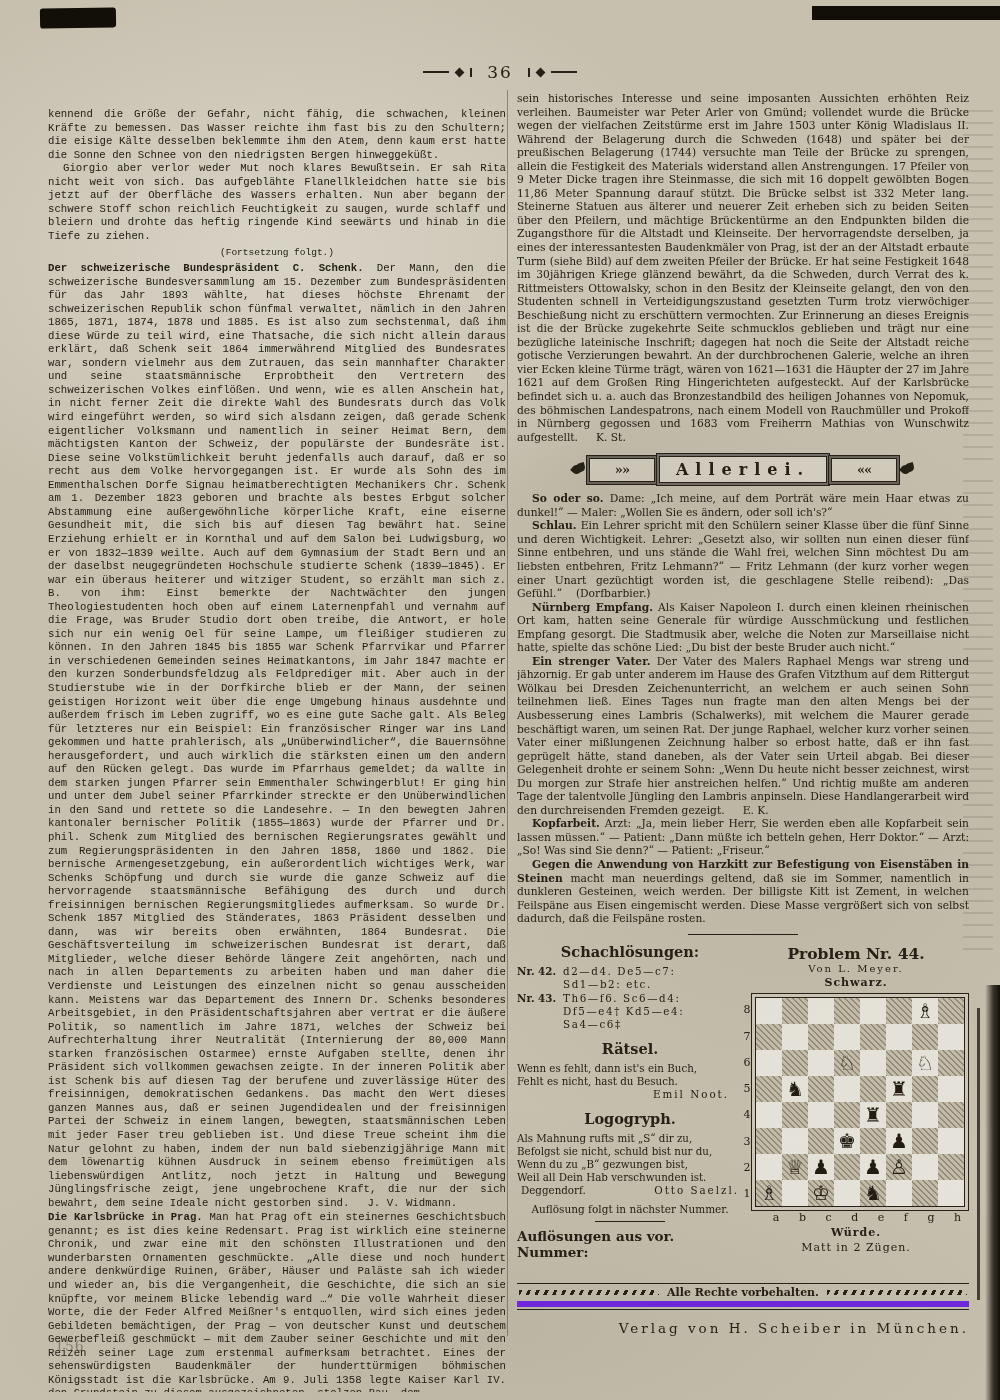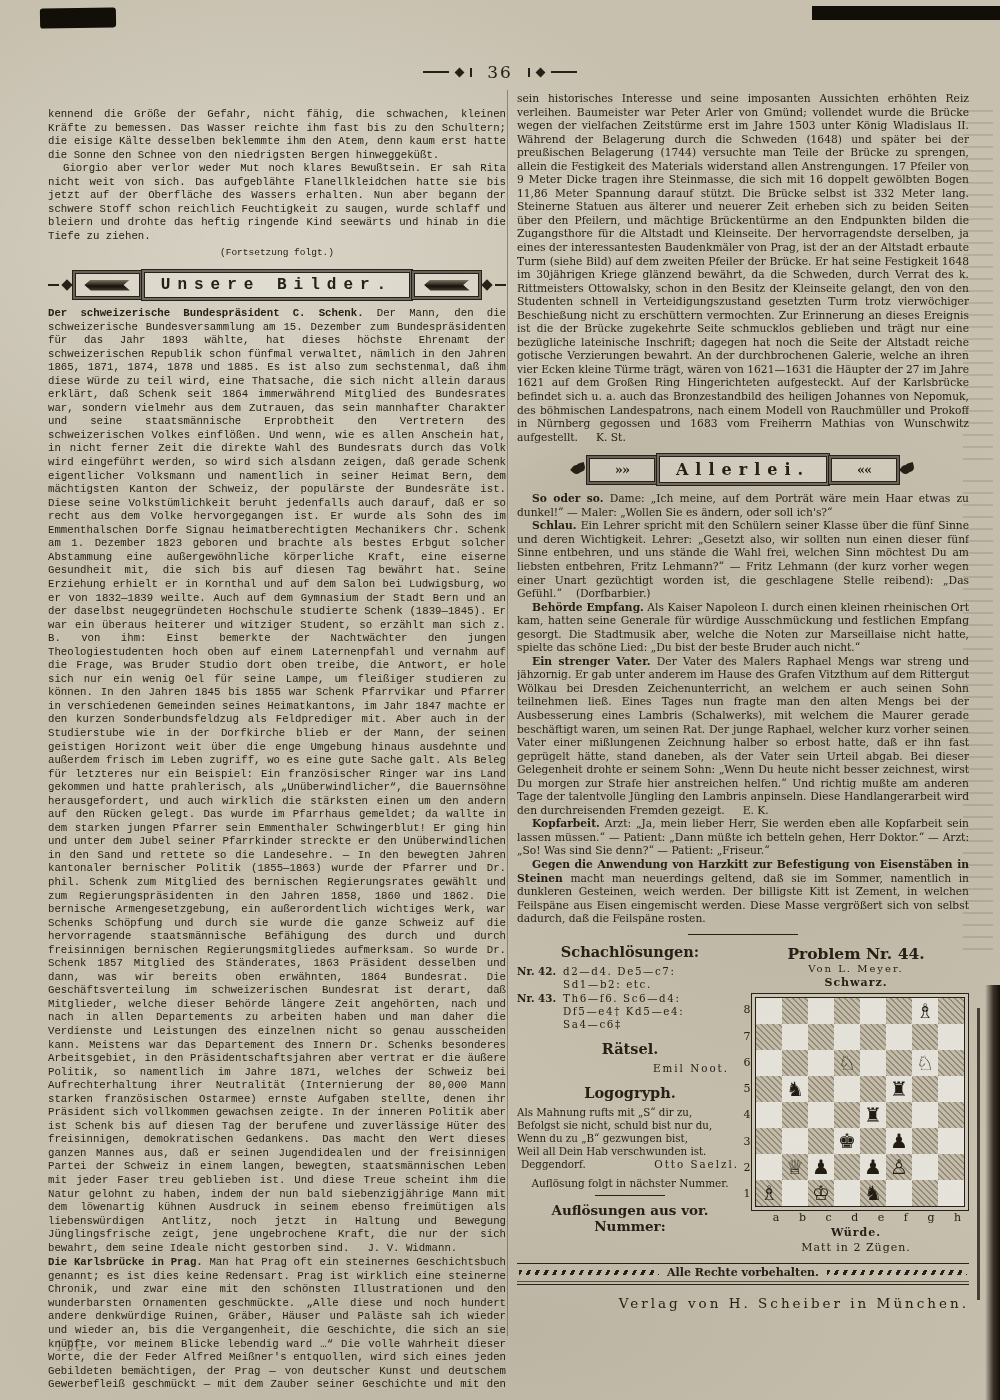--- a/index.html
+++ b/index.html
@@ -50,41 +50,41 @@
   .sub-head{text-align:center;font-weight:bold;font-size:14.5px;margin:9px 0 5px;}
   .sub-head.first{margin-top:0;}
   .sol-row{display:flex;font-size:10.3px;margin:1px 0;}
   .sol-num{width:46px;font-weight:bold;flex:none;}
   .sol-moves div{letter-spacing:1.6px;line-height:13px;}
   .poem{font-size:10.3px;line-height:13px;text-align:left;}
   .poem-author{text-align:right;font-size:10.3px;letter-spacing:2px;padding-right:14px;line-height:13px;}
   .poem-foot{display:flex;justify-content:space-between;font-size:10.3px;line-height:13px;padding:0 4px;}
   .note-line{font-size:10.5px;text-align:center;margin-top:6px;}
   .hr-short{width:110px;height:1px;background:#262016;margin:8px auto;}
-  .prev-head{font-weight:bold;font-size:13.5px;margin:4px 0 3px;text-align:center;}
+  .prev-head{font-weight:bold;font-size:13.5px;margin:4px 0 15px;text-align:left;}
   .prev-text{font-size:10.2px;line-height:12.8px;}
   
   .prob-title{text-align:center;font-weight:bold;font-size:15.5px;line-height:17px;}
   .prob-author{text-align:center;font-size:10px;letter-spacing:2px;line-height:13px;}
   .prob-label{text-align:center;font-size:11px;letter-spacing:1px;line-height:15px;font-weight:bold;}
   .board-zone{display:flex;justify-content:flex-start;margin-top:3px;}
   .rank-labels{width:13px;display:flex;flex-direction:column;justify-content:space-around;
     font-size:11px;text-align:center;padding:4px 0;}
   .board-frame{border:1px solid #262016;padding:3px;background:rgba(255,255,252,0.15);}
   .board{width:208px;height:208px;display:grid;grid-template-columns:repeat(8,26px);grid-template-rows:repeat(8,26px);
     border:1px solid #262016;}
   .sq{display:flex;align-items:center;justify-content:center;font-size:20px;line-height:1;
     font-family:"DejaVu Sans", sans-serif;color:#221c12;}
   .sq.light{background:rgba(255,255,252,0.48);}
   .sq.dark{background:repeating-linear-gradient(45deg,#938b78 0 1.4px,#c2bba9 1.4px 4.2px);}
   .file-labels{display:flex;margin-left:20px;width:208px;justify-content:space-around;
     font-size:11px;line-height:14px;}
   
   .footer-zone{margin-top:8px;}
-  .rights-row{border-top:1px solid #262016;border-bottom:1px solid #6d28d9;display:flex;align-items:center;
+  .rights-row{border-top:1px solid #262016;border-bottom:6px solid #6d28d9;display:flex;align-items:center;
     gap:8px;padding:2px 2px;}
   .rights-chain{flex:1;height:5px;background:repeating-linear-gradient(115deg,#262016 0 3px,transparent 3px 8px);}
   .rights-text{font-weight:bold;font-size:11px;white-space:nowrap;}
   .thinline{height:1px;background:#262016;margin-top:2px;}
   .publisher-line{text-align:right;font-size:13.5px;letter-spacing:3px;margin-top:10px;}
   
   .artifact{position:absolute;}
   .art-top-left{left:40px;top:8px;width:76px;height:20px;background:#120e08;border-radius:3px;transform:rotate(-1deg);}
   .art-top-right{left:812px;top:6px;width:188px;height:14px;background:#120e08;}
   .art-right-edge{right:0;top:985px;width:15px;height:415px;background:linear-gradient(90deg,transparent,#39332a 55%,#140f09);}
@@ -117,33 +117,20 @@
     <span class="pn-dash"></span>
 </div>
 
 <div class="col-divider"></div>
 
 <div class="col col-left">
   <p><span>kennend die Größe der Gefahr, nicht fähig, die schwachen, kleinen Kräfte zu bemessen. Das Wasser reichte ihm fast bis zu den Schultern; die eisige Kälte desselben beklemmte ihm den Atem, denn kaum erst hatte die Sonne den Schnee von den niedrigsten Bergen hinweggeküßt.</span></p>
   <p class="indent"><span>Giorgio aber verlor weder Mut noch klares Bewußtsein. Er sah Rita nicht weit von sich. Das aufgeblähte Flanellkleidchen hatte sie bis jetzt auf der Oberfläche des Wassers erhalten. Nun aber begann der schwere Stoff schon reichlich Feuchtigkeit zu saugen, wurde schlaff und bleiern und drohte das heftig ringende Kind seewärts und hinab in die Tiefe zu ziehen.</span></p>
   <p class="continuation">(Fortsetzung folgt.)</p>
 
-  <div class="fancy-header">
-    <span class="pn-dash" style="width:14px;"></span>
-    <span class="fh-dia"></span>
-    <span class="fh-bar">
-        <span class="fh-gem"></span>
-      </span>
-    <span class="fh-title-box"><span class="fh-title">Unsere Bilder.</span></span>
-    <span class="fh-bar">
-        <span class="fh-gem"></span>
-      </span>
-    <span class="fh-dia"></span>
-    <span class="pn-dash" style="width:14px;"></span>
-  </div>
 
   <p><b class="runin">Der schweizerische Bundespräsident C. Schenk.</b> <span>Der Mann, den die schweizerische Bundesversammlung am 15. Dezember zum Bundespräsidenten für das Jahr 1893 wählte, hat dieses höchste Ehrenamt der schweizerischen Republik schon fünfmal verwaltet, nämlich in den Jahren 1865, 1871, 1874, 1878 und 1885. Es ist also zum sechstenmal, daß ihm diese Würde zu teil wird, eine Thatsache, die sich nicht allein daraus erklärt, daß Schenk seit 1864 immerwährend Mitglied des Bundesrates war, sondern vielmehr aus dem Zutrauen, das sein mannhafter Charakter und seine staatsmännische Erprobtheit den Vertretern des schweizerischen Volkes einflößen. Und wenn, wie es allen Anschein hat, in nicht ferner Zeit die direkte Wahl des Bundesrats durch das Volk wird eingeführt werden, so wird sich alsdann zeigen, daß gerade Schenk eigentlicher Volksmann und namentlich in seiner Heimat Bern, dem mächtigsten Kanton der Schweiz, der populärste der Bundesräte ist. Diese seine Volkstümlichkeit beruht jedenfalls auch darauf, daß er so recht aus dem Volke hervorgegangen ist. Er wurde als Sohn des im Emmenthalschen Dorfe Signau heimatberechtigten Mechanikers Chr. Schenk am 1. Dezember 1823 geboren und brachte als bestes Erbgut solcher Abstammung eine außergewöhnliche körperliche Kraft, eine eiserne Gesundheit mit, die sich bis auf diesen Tag bewährt hat. Seine Erziehung erhielt er in Kornthal und auf dem Salon bei Ludwigsburg, wo er von 1832—1839 weilte. Auch auf dem Gymnasium der Stadt Bern und an der daselbst neugegründeten Hochschule studierte Schenk (1839—1845). Er war ein überaus heiterer und witziger Student, so erzählt man sich z. B. von ihm: Einst bemerkte der Nachtwächter den jungen Theologiestudenten hoch oben auf einem Laternenpfahl und vernahm auf die Frage, was Bruder Studio dort oben treibe, die Antwort, er hole sich nur ein wenig Oel für seine Lampe, um fleißiger studieren zu können. In den Jahren 1845 bis 1855 war Schenk Pfarrvikar und Pfarrer in verschiedenen Gemeinden seines Heimatkantons, im Jahr 1847 machte er den kurzen Sonderbundsfeldzug als Feldprediger mit. Aber auch in der Studierstube wie in der Dorfkirche blieb er der Mann, der seinen geistigen Horizont weit über die enge Umgebung hinaus ausdehnte und außerdem frisch im Leben zugriff, wo es eine gute Sache galt. Als Beleg für letzteres nur ein Beispiel: Ein französischer Ringer war ins Land gekommen und hatte prahlerisch, als „Unüberwindlicher“, die Bauernsöhne herausgefordert, und auch wirklich die stärksten einen um den andern auf den Rücken gelegt. Das wurde im Pfarrhaus gemeldet; da wallte in dem starken jungen Pfarrer sein Emmenthaler Schwingerblut! Er ging hin und unter dem Jubel seiner Pfarrkinder streckte er den Unüberwindlichen in den Sand und rettete so die Landesehre. — In den bewegten Jahren kantonaler bernischer Politik (1855—1863) wurde der Pfarrer und Dr. phil. Schenk zum Mitglied des bernischen Regierungsrates gewählt und zum Regierungspräsidenten in den Jahren 1858, 1860 und 1862. Die bernische Armengesetzgebung, ein außerordentlich wichtiges Werk, war Schenks Schöpfung und durch sie wurde die ganze Schweiz auf die hervorragende staatsmännische Befähigung des durch und durch freisinnigen bernischen Regierungsmitgliedes aufmerksam. So wurde Dr. Schenk 1857 Mitglied des Ständerates, 1863 Präsident desselben und dann, was wir bereits oben erwähnten, 1864 Bundesrat. Die Geschäftsverteilung im schweizerischen Bundesrat ist derart, daß Mitglieder, welche dieser Behörde längere Zeit angehörten, nach und nach in allen Departements zu arbeiten haben und man daher die Verdienste und Leistungen des einzelnen nicht so genau ausscheiden kann. Meistens war das Departement des Innern Dr. Schenks besonderes Arbeitsgebiet, in den Präsidentschaftsjahren aber vertrat er die äußere Politik, so namentlich im Jahre 1871, welches der Schweiz bei Aufrechterhaltung ihrer Neutralität (Internierung der 80,000 Mann starken französischen Ostarmee) ernste Aufgaben stellte, denen ihr Präsident sich vollkommen gewachsen zeigte. In der inneren Politik aber ist Schenk bis auf diesen Tag der berufene und zuverlässige Hüter des freisinnigen, demokratischen Gedankens. Das macht den Wert dieses ganzen Mannes aus, daß er seinen Jugendidealen und der freisinnigen Partei der Schweiz in einem langen, bewegten, staatsmännischen Leben mit jeder Faser treu geblieben ist. Und diese Treue scheint ihm die Natur gelohnt zu haben, indem der nun bald siebenzigjährige Mann mit dem löwenartig kühnen Ausdruck in seinem ebenso freimütigen als liebenswürdigen Antlitz, noch jetzt in Haltung und Bewegung Jünglingsfrische zeigt, jene ungebrochene Kraft, die nur der sich bewahrt, dem seine Ideale nicht gestorben sind.</span><span class="sig-inline">J. V. Widmann.</span></p>
 
   <p style="margin-top:1px;"><b class="runin">Die Karlsbrücke in Prag.</b> <span>Man hat Prag oft ein steinernes Geschichtsbuch genannt; es ist dies keine Redensart. Prag ist wirklich eine steinerne Chronik, und zwar eine mit den schönsten Illustrationen und den wunderbarsten Ornamenten geschmückte. „Alle diese und noch hundert andere denkwürdige Ruinen, Gräber, Häuser und Paläste sah ich wieder und wieder an, bis die Vergangenheit, die Geschichte, die sich an sie knüpfte, vor meinem Blicke lebendig ward …“ Die volle Wahrheit dieser Worte, die der Feder Alfred Meißner's entquollen, wird sich eines jeden Gebildeten bemächtigen, der Prag — von deutscher Kunst und deutschem Gewerbefleiß geschmückt — mit dem Zauber seiner Geschichte und mit den Reizen seiner Lage zum erstenmal aufmerksam betrachtet. Eines der sehenswürdigsten Baudenkmäler der hunderttürmigen böhmischen Königsstadt ist die Karlsbrücke. Am 9. Juli 1358 legte Kaiser Karl IV. den Grundstein zu diesem ausgezeichneten, stolzen Bau, dem</span></p>
 </div>
 
 <div class="col col-right">
   <p><span>sein historisches Interesse und seine imposanten Aussichten erhöhten Reiz verleihen. Baumeister war Peter Arler von Gmünd; vollendet wurde die Brücke wegen der vielfachen Zeitstürme erst im Jahre 1503 unter König Wladislaus II. Während der Belagerung durch die Schweden (1648) und später bei der preußischen Belagerung (1744) versuchte man Teile der Brücke zu sprengen, allein die Festigkeit des Materials widerstand allen Anstrengungen. 17 Pfeiler von 9 Meter Dicke tragen ihre Steinmasse, die sich mit 16 doppelt gewölbten Bogen 11,86 Meter Spannung darauf stützt. Die Brücke selbst ist 332 Meter lang. Steinerne Statuen aus älterer und neuerer Zeit erheben sich zu beiden Seiten über den Pfeilern, und mächtige Brückentürme an den Endpunkten bilden die Zugangsthore für die Altstadt und Kleinseite. Der hervorragendste derselben, ja eines der interessantesten Baudenkmäler von Prag, ist der an der Altstadt erbaute Turm (siehe Bild) auf dem zweiten Pfeiler der Brücke. Er hat seine Festigkeit 1648 im 30jährigen Kriege glänzend bewährt, da die Schweden, durch Verrat des k. Rittmeisters Ottowalsky, schon in den Besitz der Kleinseite gelangt, den von den Studenten schnell in Verteidigungszustand gesetzten Turm trotz vierwöchiger Beschießung nicht zu erschüttern vermochten. Zur Erinnerung an dieses Ereignis ist die der Brücke zugekehrte Seite schmucklos geblieben und trägt nur eine bezügliche lateinische Inschrift; dagegen hat noch die Seite der Altstadt reiche gotische Verzierungen bewahrt. An der durchbrochenen Galerie, welche an ihren vier Ecken kleine Türme trägt, wären von 1621—1631 die Häupter der 27 im Jahre 1621 auf dem Großen Ring Hingerichteten aufgesteckt. Auf der Karlsbrücke befindet sich u. a. auch das Bronzestandbild des heiligen Johannes von Nepomuk, des böhmischen Landespatrons, nach einem Modell von Rauchmüller und Prokoff in Nürnberg gegossen und 1683 vom Freiherrn Mathias von Wunschwitz aufgestellt.</span><span class="sig-inline">K. St.</span></p>
 
   <div class="fancy-header">
@@ -159,21 +146,21 @@
         <span class="fh-arrows">««</span>
       </span>
     <span class="fh-leaf">
         <i></i>
         <i></i>
       </span>
   </div>
 
   <p class="indent"><b class="runin">So oder so.</b> <span>Dame: „Ich meine, auf dem Porträt wäre mein Haar etwas zu dunkel!“ — Maler: „Wollen Sie es ändern, oder soll ich's?“</span></p>
   <p class="indent"><b class="runin">Schlau.</b> <span>Ein Lehrer spricht mit den Schülern seiner Klasse über die fünf Sinne und deren Wichtigkeit. Lehrer: „Gesetzt also, wir sollten nun einen dieser fünf Sinne entbehren, und uns stände die Wahl frei, welchen Sinn möchtest Du am liebsten entbehren, Fritz Lehmann?“ — Fritz Lehmann (der kurz vorher wegen einer Unart gezüchtigt worden ist, die geschlagene Stelle reibend): „Das Gefühl.“</span><span class="attr-right">(Dorfbarbier.)</span></p>
-  <p class="indent"><b class="runin">Behörde Empfang.</b> <span>Als Kaiser Napoleon I. durch einen kleinen rheinischen Ort kam, hatten seine Generale für würdige Ausschmückung und festlichen Empfang gesorgt. Die Stadtmusik aber, welche die Noten zur Marseillaise nicht hatte, spielte das schöne Lied: „Du bist der beste Bruder auch nicht.“</span></p>
+  <p class="indent"><b class="runin">Nürnberg Empfang.</b> <span>Als Kaiser Napoleon I. durch einen kleinen rheinischen Ort kam, hatten seine Generale für würdige Ausschmückung und festlichen Empfang gesorgt. Die Stadtmusik aber, welche die Noten zur Marseillaise nicht hatte, spielte das schöne Lied: „Du bist der beste Bruder auch nicht.“</span></p>
   <p class="indent"><b class="runin">Ein strenger Vater.</b> <span>Der Vater des Malers Raphael Mengs war streng und jähzornig. Er gab unter anderem im Hause des Grafen Vitzthum auf dem Rittergut Wölkau bei Dresden Zeichenunterricht, an welchem er auch seinen Sohn teilnehmen ließ. Eines Tages nun fragte man den alten Mengs bei der Ausbesserung eines Lambris (Schalwerks), mit welchem die Maurer gerade beschäftigt waren, um seinen Rat. Der junge Raphael, welcher kurz vorher seinen Vater einer mißlungenen Zeichnung halber so erbost hatte, daß er ihn fast geprügelt hätte, stand daneben, als der Vater sein Urteil abgab. Bei dieser Gelegenheit drohte er seinem Sohn: „Wenn Du heute nicht besser zeichnest, wirst Du morgen zur Strafe hier anstreichen helfen.“ Und richtig mußte am anderen Tage der talentvolle Jüngling den Lambris anpinseln. Diese Handlangerarbeit wird den durchreisenden Fremden gezeigt.</span><span class="sig-inline">E. K.</span></p>
   <p class="indent"><b class="runin">Kopfarbeit.</b> <span>Arzt: „Ja, mein lieber Herr, Sie werden eben alle Kopfarbeit sein lassen müssen.“ — Patient: „Dann müßte ich betteln gehen, Herr Doktor.“ — Arzt: „So! Was sind Sie denn?“ — Patient: „Friseur.“</span></p>
   <p class="indent"><b class="runin">Gegen die Anwendung von Harzkitt zur Befestigung von Eisenstäben in Steinen</b> <span>macht man neuerdings geltend, daß sie im Sommer, namentlich in dunkleren Gesteinen, weich werden. Der billigste Kitt ist Zement, in welchen Feilspäne aus Eisen eingemischt werden. Diese Masse vergrößert sich von selbst dadurch, daß die Feilspäne rosten.</span></p>
 
   <div class="hr-short"></div>
 
   <div class="chess-wrap">
     <div class="chess-left">
       <div class="sub-head first">Schachlösungen:</div>
       <div class="sol-row">
@@ -186,20 +173,24 @@
       <div class="sol-row">
         <span class="sol-num">Nr. 43.</span>
         <span class="sol-moves">
           <div>Th6—f6. Sc6—d4:</div>
           <div>Df5—e4† Kd5—e4:</div>
           <div>Sa4—c6‡</div>
         </span>
       </div>
 
       <div class="sub-head">Rätsel.</div>
+      <div class="poem">
+        <div>Wenn es fehlt, dann ist's ein Buch,</div>
+        <div>Fehlt es nicht, hast du Besuch.</div>
+      </div>
       <div class="poem-author">Emil Noot.</div>
 
       <div class="sub-head">Logogryph.</div>
       <div class="poem">
         <div>Als Mahnung rufts mit „S“ dir zu,</div>
         <div>Befolgst sie nicht, schuld bist nur du,</div>
         <div>Wenn du zu „B“ gezwungen bist,</div>
         <div>Weil all Dein Hab verschwunden ist.</div>
       </div>
       <div class="poem-foot">

